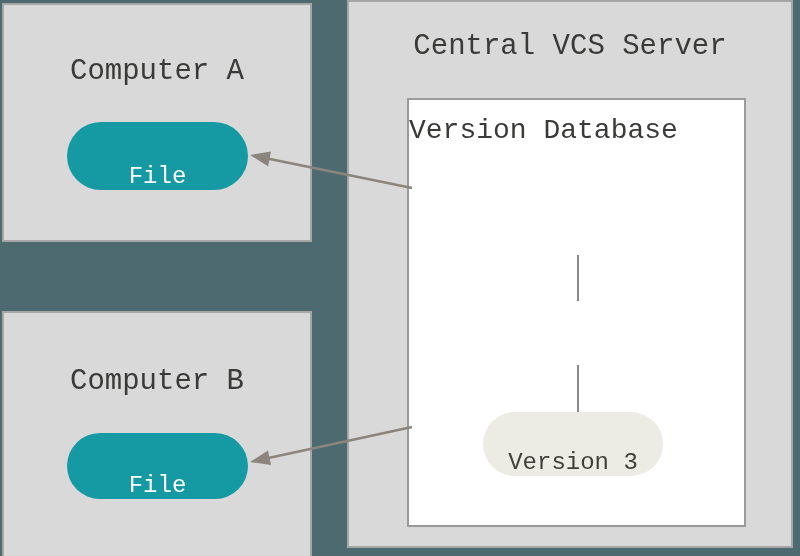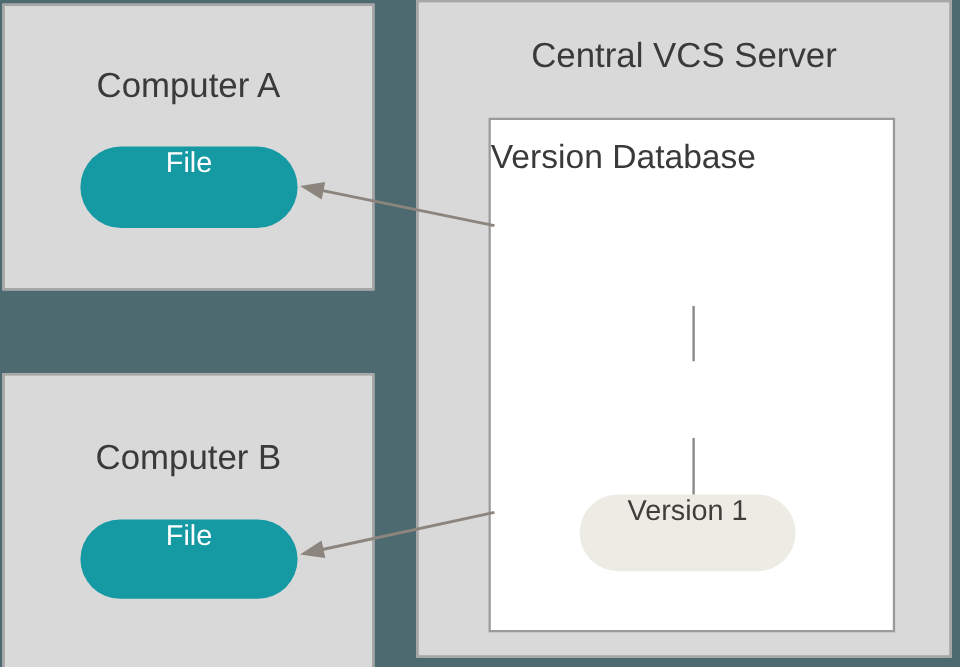--- a/index.html
+++ b/index.html
@@ -1,20 +1,20 @@
 <!DOCTYPE html>
 <html style="--background: #4c6a70; --panel_fill: #d9d9d9; --panel_border: #a6a6a6; --db_fill: #ffffff; --db_border: #9a9a9a; --file_fill: #1599a3; --file_text: #ffffff; --version_fill: #edece4; --version_text: #3f3e3a; --heading_text: #3a3a38; --arrow: #8b857d; --connector: #8a8a8a;"><head>
 <meta charset="utf-8">
 <style>
   html,body{margin:0;padding:0;background:#222;}
   .canvas{
     position:relative;
     width:800px;height:556px;
     background:var(--background,#4c6a70);
-    font-family:Liberation Sans, sans-serif;
+    font-family:Liberation Mono, monospace;
     overflow:hidden;
   }
   .panel{
     position:absolute;
     background:var(--panel_fill,#d9d9d9);
     border:2px solid var(--panel_border,#a6a6a6);
     box-sizing:border-box;
   }
   .panel-title{
     position:absolute;left:0;width:100%;
@@ -31,21 +31,21 @@
   }
   .db-title{
     position:absolute;left:0;width:100%;
     font-size:28px;line-height:34px;
     color:var(--heading_text,#3a3a38);
     white-space:nowrap;
   }
   .pill{
     position:absolute;
     border-radius:40px;
-    display:flex;align-items:flex-start;justify-content:center;
+    display:flex;align-items:flex-end;justify-content:center;
     font-size:24px;
     white-space:nowrap;
   }
   .file-pill{
     background:var(--file_fill,#1599a3);
     color:var(--file_text,#ffffff);
   }
   .version-pill{
     background:var(--version_fill,#edece4);
     color:var(--version_text,#3f3e3a);
@@ -74,21 +74,21 @@
     </div>
   </div>
 
   <div class="panel" style="left:347px;top:0px;width:446px;height:548px;">
     <div class="panel-title" style="top:27px;">Central VCS Server</div>
 
     <div class="db-box" style="left:58px;top:96px;width:339px;height:429px;">
       <div class="db-title" style="top:14px;">Version Database</div>
 
       <div class="pill version-pill" style="left:74px;top:312px;width:180px;height:64px;">
-        <span>Version 1</span>
+        <span>Version 3</span>
       </div>
     </div>
   </div>
 
   <svg class="overlay" width="800" height="556" viewBox="0 0 800 556">
 
     <line x1="578" y1="255" x2="578" y2="301" style="stroke:var(--connector,#8a8a8a);stroke-width:2"></line>
     <line x1="578" y1="365" x2="578" y2="412" style="stroke:var(--connector,#8a8a8a);stroke-width:2"></line>
 
     <line x1="412" y1="188" x2="265" y2="158" style="stroke:var(--arrow,#8b857d);stroke-width:2.5"></line>

